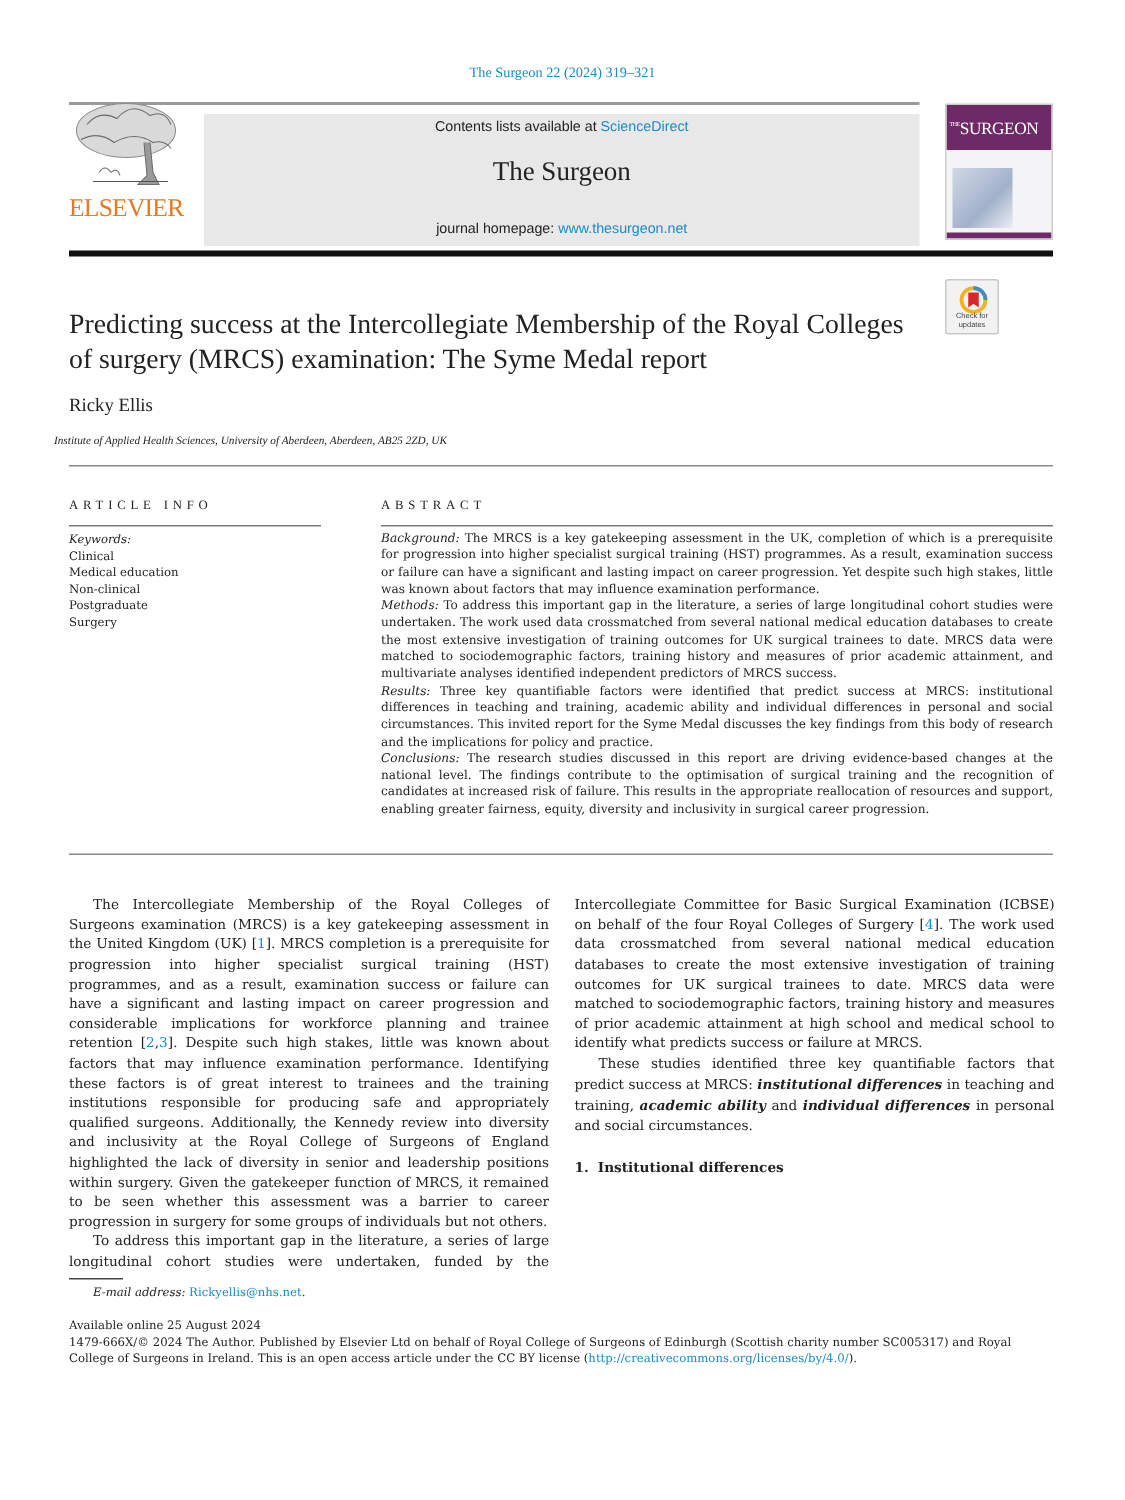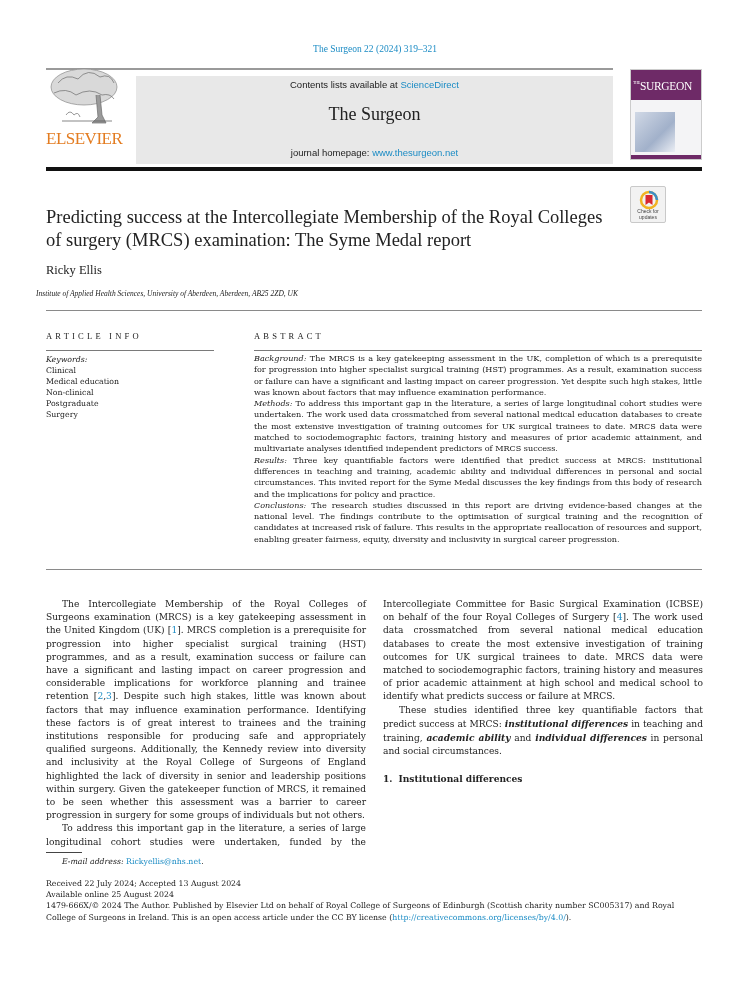--- a/index.html
+++ b/index.html
@@ -149,16 +149,15 @@
 <div id="col-right" class="abs col">
   <p class="noindent"><span>Intercollegiate Committee for Basic Surgical Examination (ICBSE) on behalf of the four Royal Colleges of Surgery [</span><span class="cite">4</span><span>]. The work used data crossmatched from several national medical education databases to create the most extensive investigation of training outcomes for UK surgical trainees to date. MRCS data were matched to sociodemographic factors, training history and measures of prior academic attainment at high school and medical school to identify what predicts success or failure at MRCS.</span></p>
   <p><span>These studies identified three key quantifiable factors that predict success at MRCS: </span><span class="bi">institutional differences</span><span> in teaching and training, </span><span class="bi">academic ability</span><span> and </span><span class="bi">individual differences</span><span> in personal and social circumstances.</span></p>
   <p id="section-1-heading"><span class="num">1.</span><span>Institutional differences</span></p>
 </div>
 
 <div id="footnote-rule" class="abs"></div>
 <div id="email-line" class="abs"><span class="lbl">E-mail address:</span> <span class="link">Rickyellis@nhs.net</span><span>.</span></div>
 
 <div id="pub-info" class="abs">
-  <div>Received 22 July 2024; Accepted 13 August 2024</div>
   <div>Available online 25 August 2024</div>
   <div><span>1479-666X/© 2024 The Author.  Published by Elsevier Ltd on behalf of Royal College of Surgeons of Edinburgh (Scottish charity number SC005317) and Royal College of Surgeons in Ireland.  This is an open access article under the CC BY license (</span><span class="link">http://creativecommons.org/licenses/by/4.0/</span><span>).</span></div>
 </div>
 
 </body></html>

